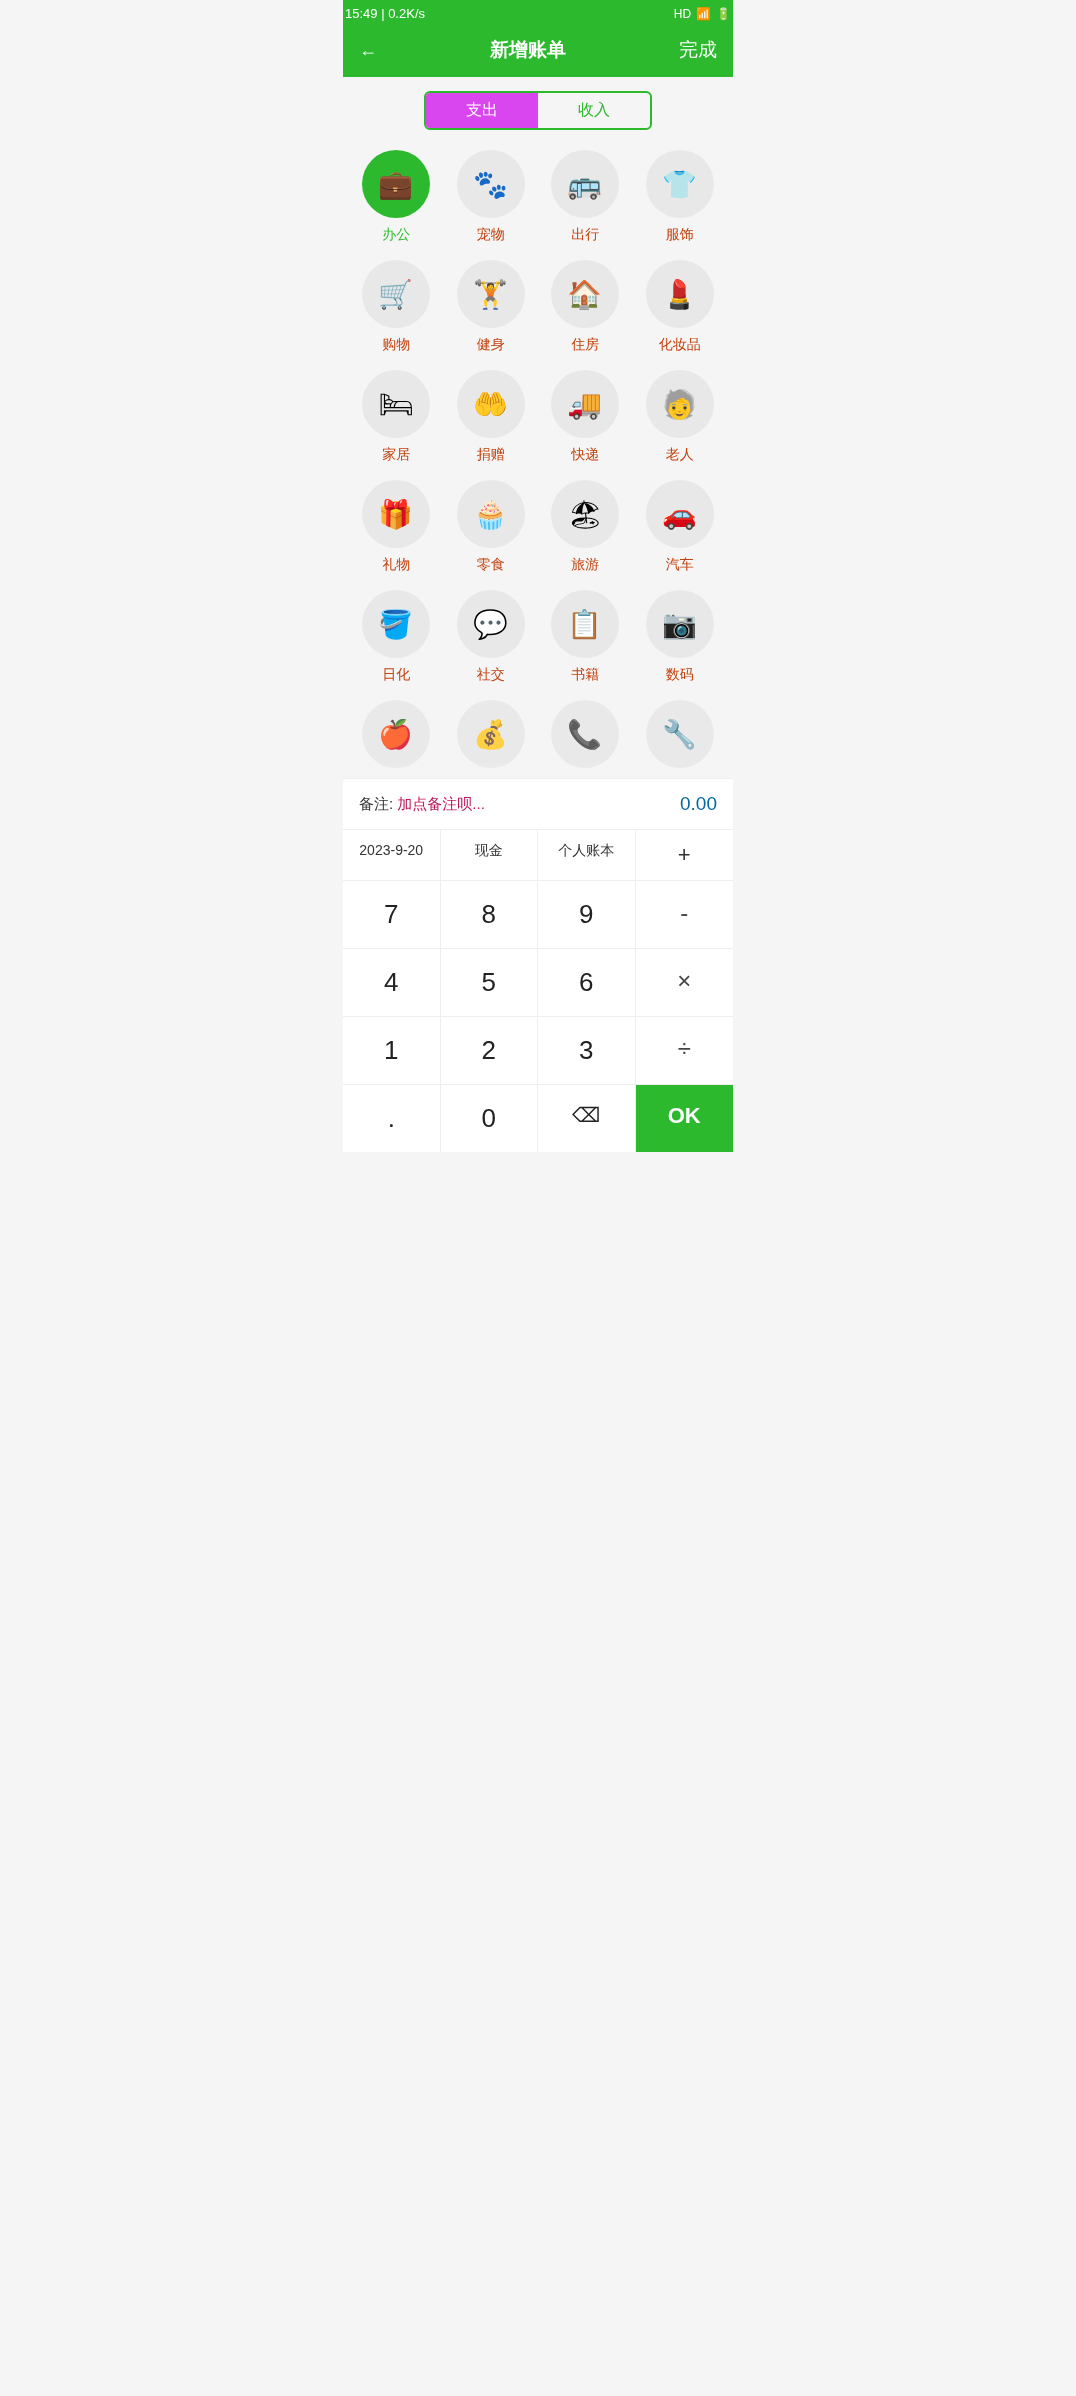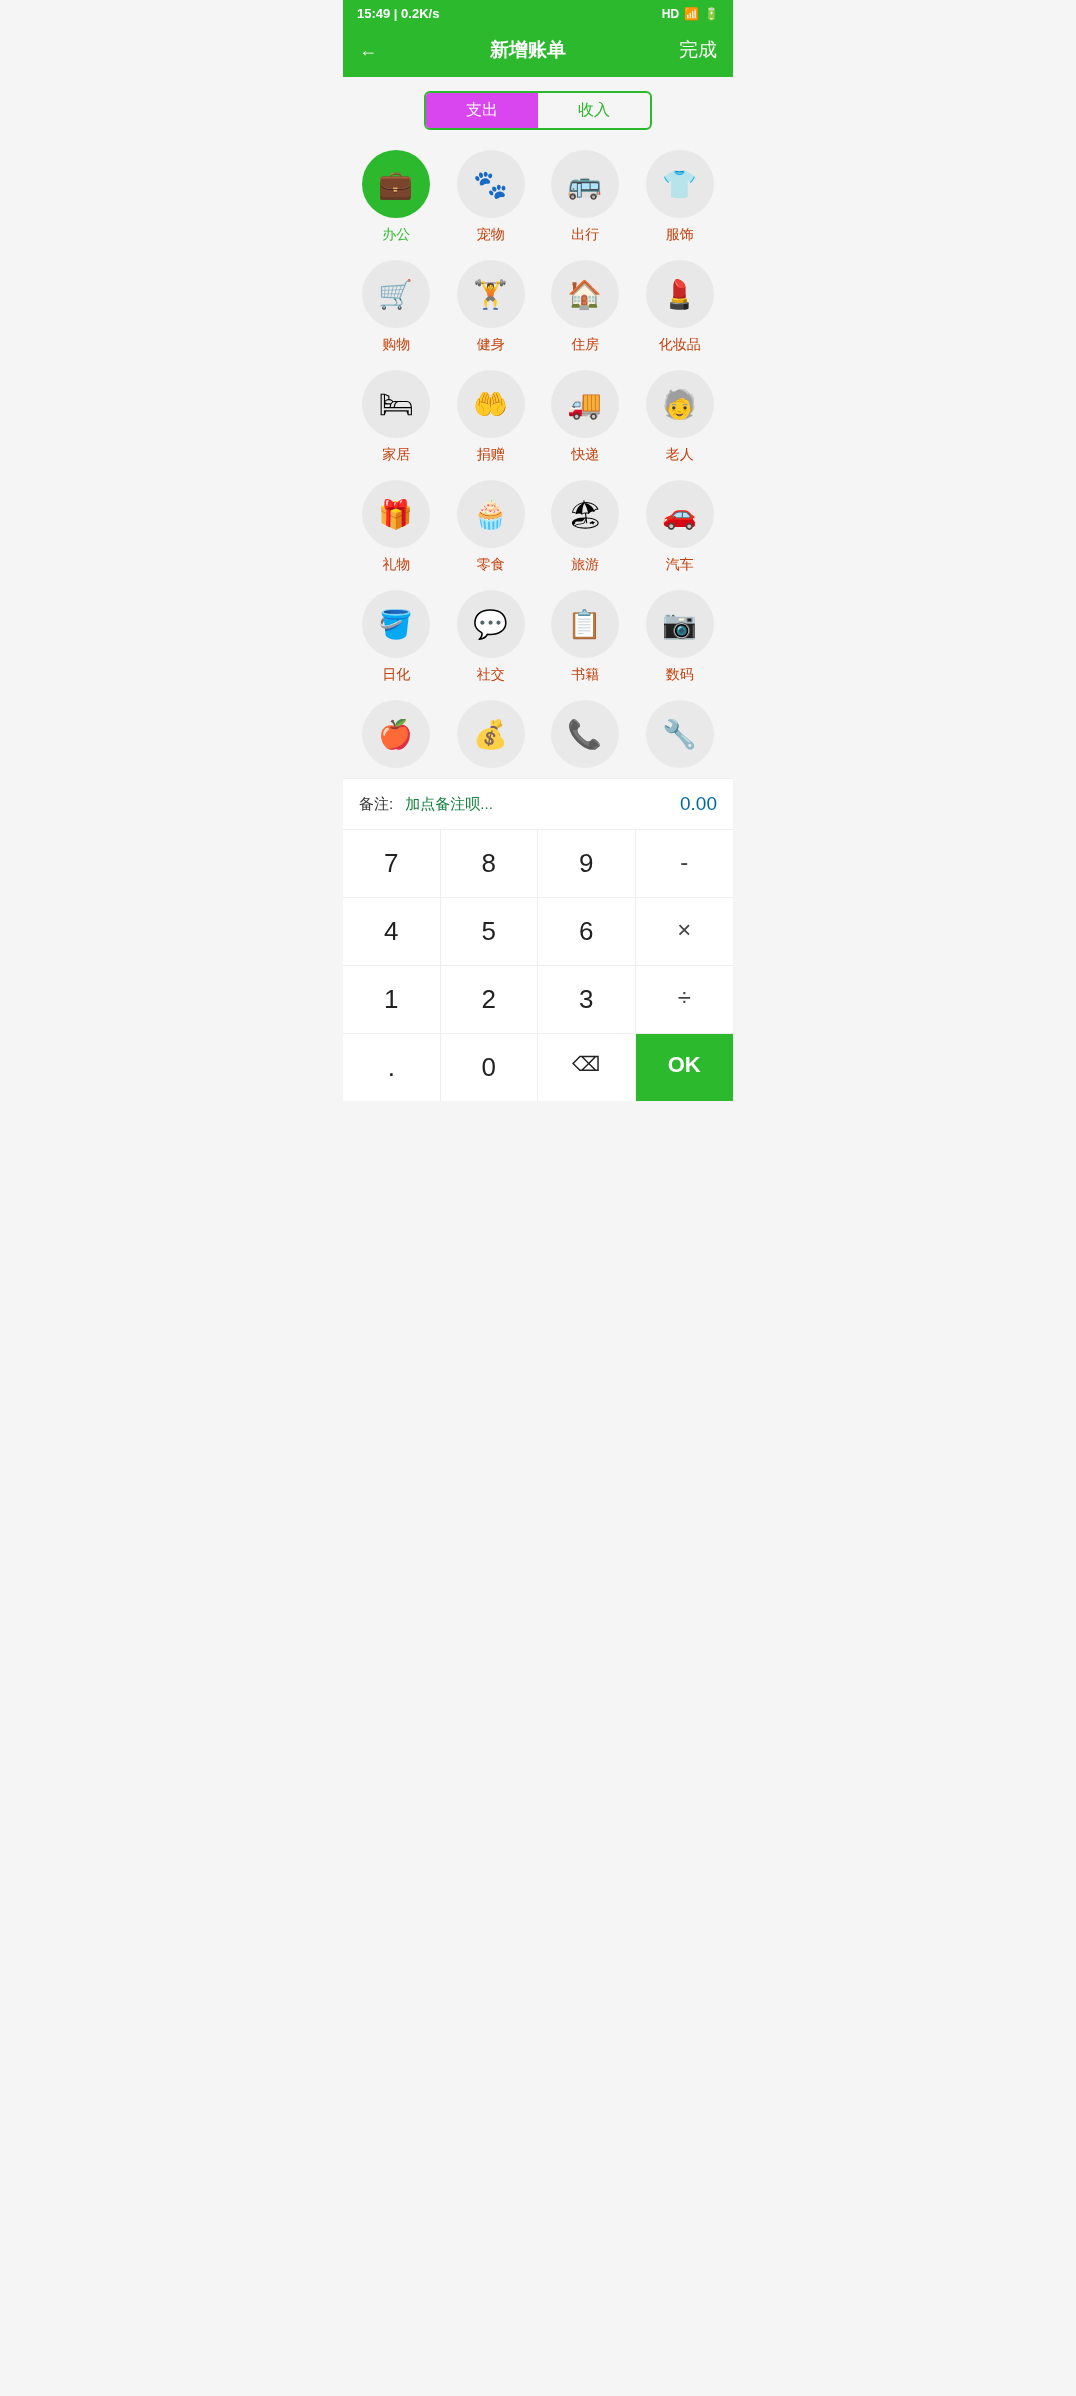--- a/index.html
+++ b/index.html
@@ -12,23 +12,23 @@
       max-width: 100%;
     }
 
     
     .status-bar {
       background: #2db92d;
       color: white;
       display: flex;
       justify-content: space-between;
       align-items: center;
-      padding: 6px 14px;
+      padding: 6px 2px;
       font-size: 13px;
-      font-weight: 700;
+      font-weight: 400;
     }
     .status-right {
       display: flex;
       align-items: center;
       gap: 5px;
       font-size: 12px;
     }
 
     
     .header {
@@ -342,27 +342,33 @@
       <div class="category-more-icon">📞</div>
     </div>
     <div class="category-more-item">
       <div class="category-more-icon">🔧</div>
     </div>
   </div>
 
 <div class="note-bar">
   <div class="note-label">
     <span>备注:</span>
-    <span style="color:#15803d; margin-left:8px;">加点备注呗...</span>
+    <span style="color:#be185d; margin-left:0;">加点备注呗...</span>
   </div>
   <div class="amount-display">0.00</div>
 </div>
 
 <div class="calculator">
 
+  <div class="calc-meta-row">
+    <div class="calc-meta-cell">2023-9-20</div>
+    <div class="calc-meta-cell">现金</div>
+    <div class="calc-meta-cell">个人账本</div>
+    <div class="calc-meta-cell">+</div>
+  </div>
 
   <div class="calc-grid" id="calc-grid">
       <div class="calc-cell">7</div>
       <div class="calc-cell">8</div>
       <div class="calc-cell">9</div>
       <div class="calc-cell operator-cell">-</div>
       <div class="calc-cell">4</div>
       <div class="calc-cell">5</div>
       <div class="calc-cell">6</div>
       <div class="calc-cell operator-cell">×</div>

